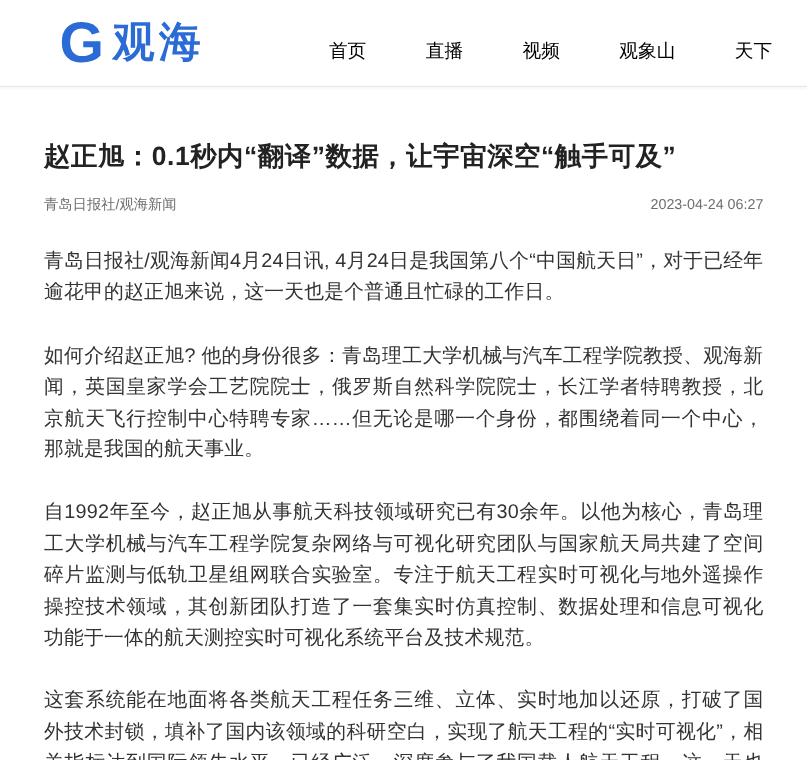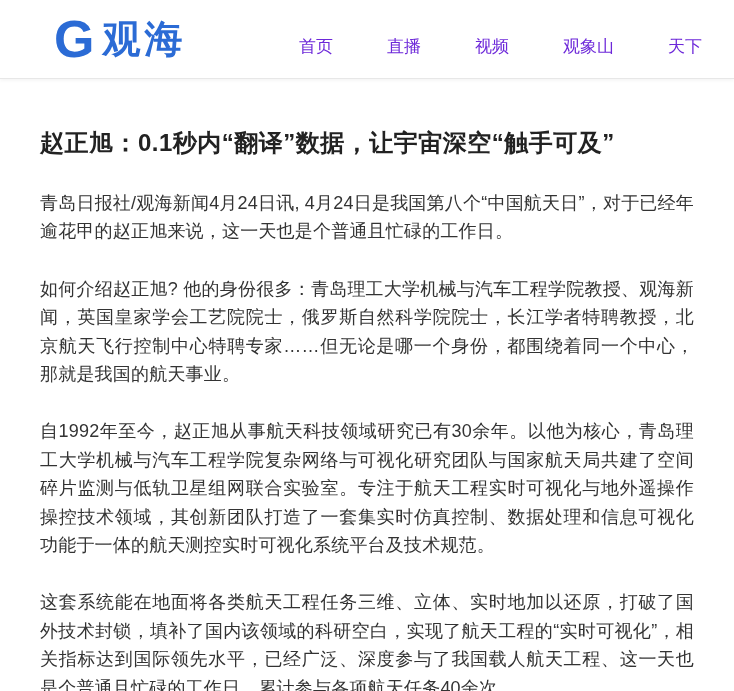--- a/index.html
+++ b/index.html
@@ -49,21 +49,21 @@
     line-height: 52px;
   }
   .main-nav {
     display: flex;
     align-items: center;
     gap: 54px;
     margin-top: 14px;
   }
   .nav-item {
     font-size: 17px;
-    color: #6d28d9;
+    color: #000000;
     text-decoration: none;
     cursor: pointer;
     white-space: nowrap;
   }
 
   
   .article {
     padding: 0 40px;
   }
   .article-title {
@@ -107,20 +107,24 @@
       <a class="nav-item">直播</a>
       <a class="nav-item">视频</a>
       <a class="nav-item">观象山</a>
       <a class="nav-item">天下</a>
     </nav>
   </header>
 
   <main class="article">
     <h1 class="article-title">赵正旭：0.1秒内“翻译”数据，让宇宙深空“触手可及”</h1>
 
+    <div class="byline">
+      <span class="source">青岛日报社/观海新闻</span>
+      <span class="published">2023-04-24 06:27</span>
+    </div>
 
     <div class="article-body">
       <p>青岛日报社/观海新闻4月24日讯, 4月24日是我国第八个“中国航天日”，对于已经年逾花甲的赵正旭来说，这一天也是个普通且忙碌的工作日。</p>
       <p>如何介绍赵正旭? 他的身份很多：青岛理工大学机械与汽车工程学院教授、观海新闻，英国皇家学会工艺院院士，俄罗斯自然科学院院士，长江学者特聘教授，北京航天飞行控制中心特聘专家……但无论是哪一个身份，都围绕着同一个中心，那就是我国的航天事业。</p>
       <p>自1992年至今，赵正旭从事航天科技领域研究已有30余年。以他为核心，青岛理工大学机械与汽车工程学院复杂网络与可视化研究团队与国家航天局共建了空间碎片监测与低轨卫星组网联合实验室。专注于航天工程实时可视化与地外遥操作操控技术领域，其创新团队打造了一套集实时仿真控制、数据处理和信息可视化功能于一体的航天测控实时可视化系统平台及技术规范。</p>
       <p>这套系统能在地面将各类航天工程任务三维、立体、实时地加以还原，打破了国外技术封锁，填补了国内该领域的科研空白，实现了航天工程的“实时可视化”，相关指标达到国际领先水平，已经广泛、深度参与了我国载人航天工程、这一天也是个普通且忙碌的工作日，累计参与各项航天任务40余次。</p>
     </div>
   </main>
 
 </div>

